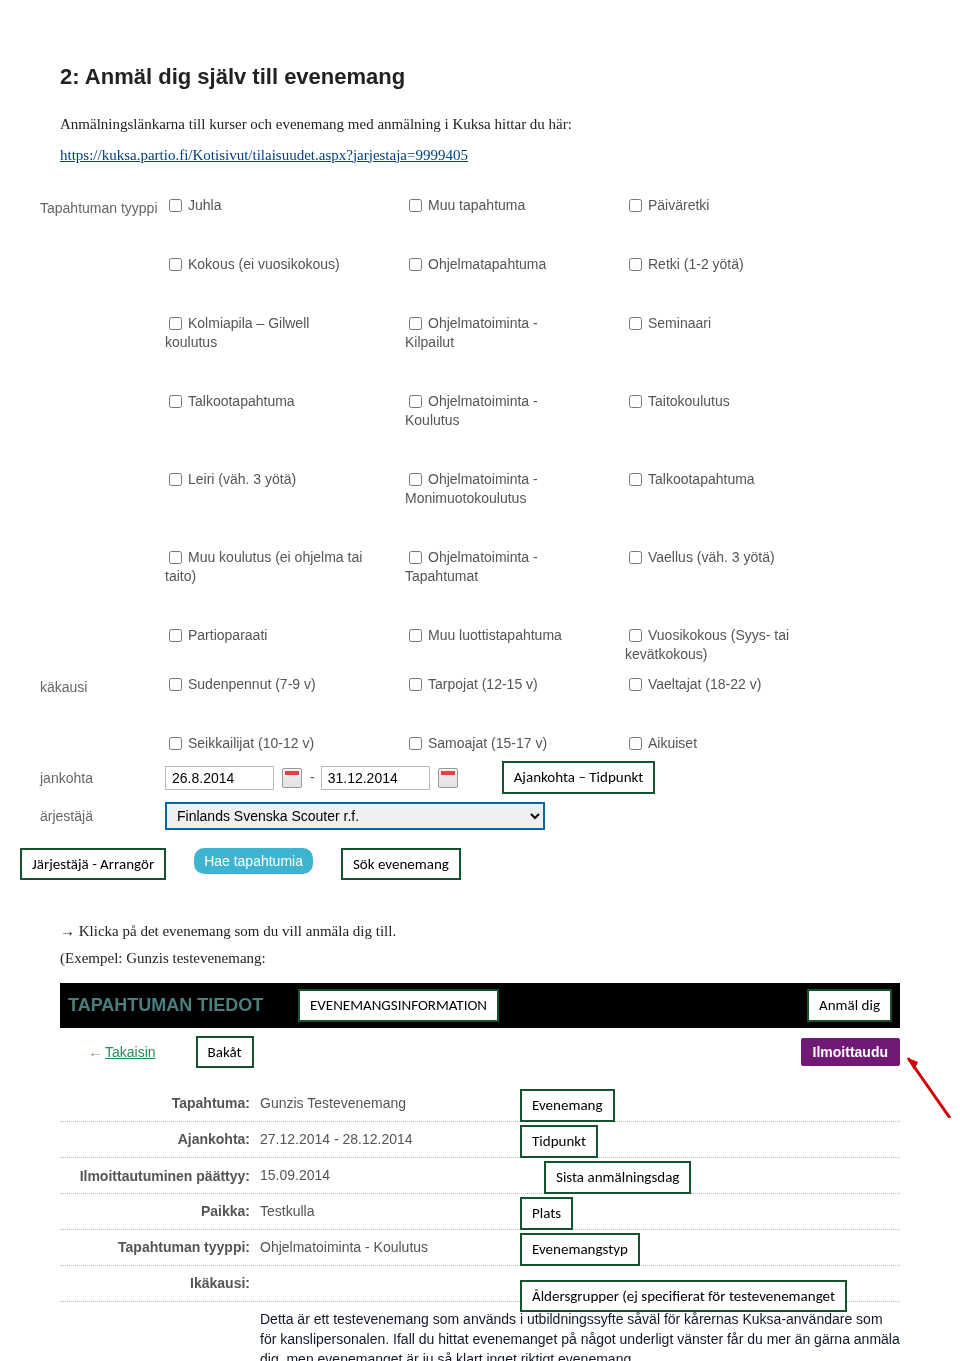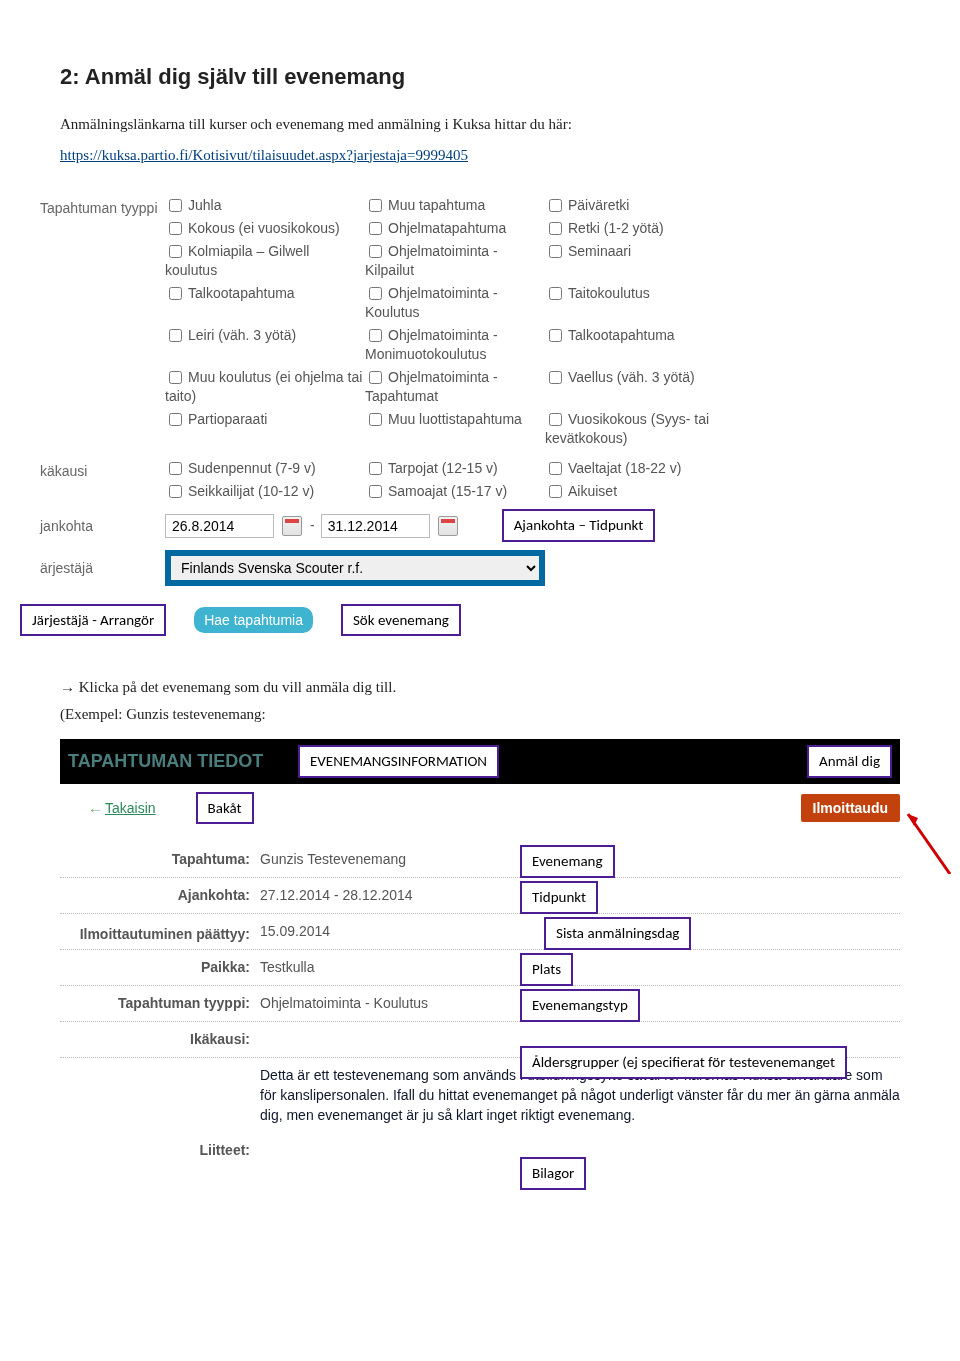--- a/index.html
+++ b/index.html
@@ -27,31 +27,31 @@
     text-decoration: underline;
   }
   .screenshot-sans { font-family: Arial, Helvetica, sans-serif; color:#555; }
   .filter-block {
     margin: 30px 0 30px -20px;
     font-size: 14px;
     position: relative;
   }
   .filter-row { display:flex; align-items:flex-start; margin-bottom:6px; }
   .filter-label { width:125px; flex:0 0 125px; color:#666; font-family:Arial,Helvetica,sans-serif; padding-top:2px; }
-  .checks { flex:1 1 auto; display:grid; grid-template-columns:200px 180px 200px; row-gap:4px; column-gap:0; }
+  .checks { flex:1 1 auto; display:grid; grid-template-columns:200px 180px 200px; row-gap:4px; column-gap:0;gap:40px; }
   .chk { font-family:Arial; color:#555; font-size:14px; line-height:1.35; }
   .chk input { margin-right:6px; vertical-align:top; }
   .date-row input[type=text] {
     border:1px solid #bbb; padding:3px 6px; font-family:Arial; font-size:14px; width:95px;
   }
   .cal-icon { display:inline-block; width:18px; height:18px; border:1px solid #999; vertical-align:middle; border-radius:2px; background:linear-gradient(#f2f2f2,#e2e2e2); position:relative; margin:0 2px; }
   .cal-icon:before{content:"";position:absolute;top:2px;left:2px;right:2px;height:4px;background:#d44;}
-  select.org { border:6px solid #0369a1; padding:3px 6px; font-family:Arial; font-size:14px; width:380px; }
+  select.org { border:2px solid #0369a1; padding:3px 6px; font-family:Arial; font-size:14px; width:380px; }
   .annot {
-    border:2px solid #4c1d95;
+    border:2px solid #14532d;
     background:#fff;
     color:#000;
     font-family:Calibri, Arial, sans-serif;
     font-size:15px;
     padding:3px 10px;
     white-space:nowrap;
   }
   .hae-btn {
     background:#3fb4d0;
     color:#fff;
@@ -74,27 +74,27 @@
     display:flex;
     align-items:center;
   }
   .details-header .hdr-text { color:#4a7e7e; font-weight:bold; font-size:18px; flex:0 0 220px; }
   .back-row {
     display:flex; align-items:center; margin:8px 0 18px 0; font-family:Arial;
   }
   .back-link { color:#2a8a5a; text-decoration:underline; font-size:14px; }
   .back-arrow{ color:#7a7; margin-right:2px; }
   .ilmo-btn {
-    background:#c2410c; color:#fff; font-family:Arial; font-weight:bold;
+    background:#701a75; color:#fff; font-family:Arial; font-weight:bold;
     padding:6px 12px; border:none; border-radius:2px; font-size:14px;
     position:relative;
   }
   .field-list { font-family:Arial; color:#555; font-size:14px; }
   .field-row {
-    display:flex; padding:7px 0; border-bottom:1px dotted #bbb; align-items:flex-end;
+    display:flex; padding:7px 0; border-bottom:1px dotted #bbb; align-items:center;
   }
   .field-row .fk { width:190px; flex:0 0 190px; text-align:right; padding-right:10px; font-weight:bold; color:#555;}
   .field-row .fv { flex:1 1 auto; color:#555; position:relative; }
   .desc-block { font-family:Arial; color:#0f172a; font-size:14px; padding:8px 0 8px 200px; line-height:1.4; }
   .red-arrow {
     position:absolute;
     width:70px; height:70px;
     pointer-events:none;
   }
   .flex-spacer{flex:1 1 auto;}
@@ -164,21 +164,21 @@
     </div>
   </div>
 
   <div class="filter-row" style="margin-top:8px;align-items:center;">
     <div class="filter-label">ärjestäjä</div>
     <select class="org">
       <option>Finlands Svenska Scouter r.f.</option>
     </select>
   </div>
 
-  <div class="filter-row" style="margin-top:18px;align-items:center;">
+  <div class="filter-row" style="margin-top:18px;align-items:flex-start;">
     <div style="width:0;flex:0 0 0;"></div>
     <span class="annot" style="margin-left:-20px;margin-right:28px;">Järjestäjä - Arrangör</span>
     <button class="hae-btn">Hae tapahtumia</button>
     <span class="annot" style="margin-left:28px;">Sök evenemang</span>
   </div>
 </div>
 
 <p class="arrow-line">
   <span class="arrow">→</span>
   <span>Klicka på det evenemang som du vill anmäla dig till.</span>

